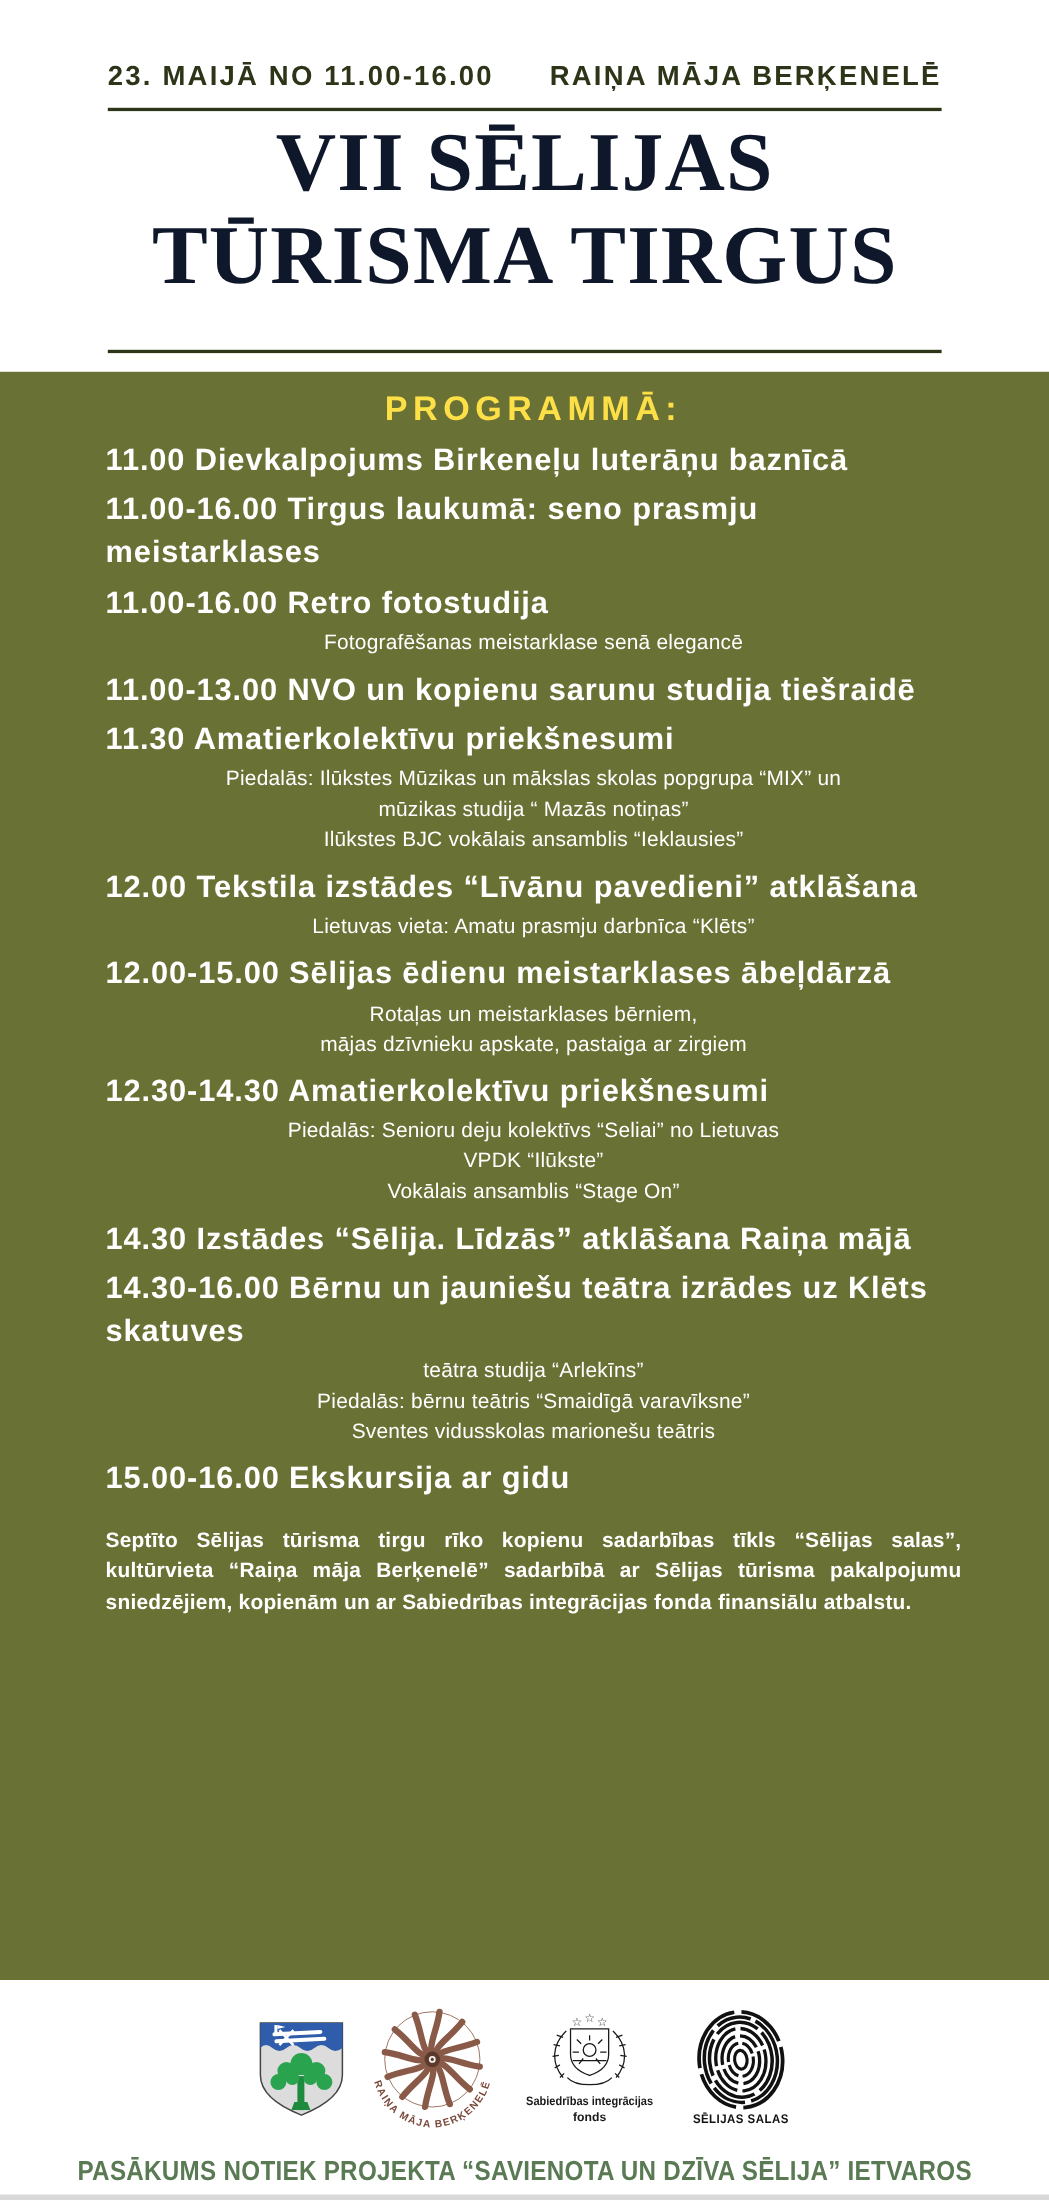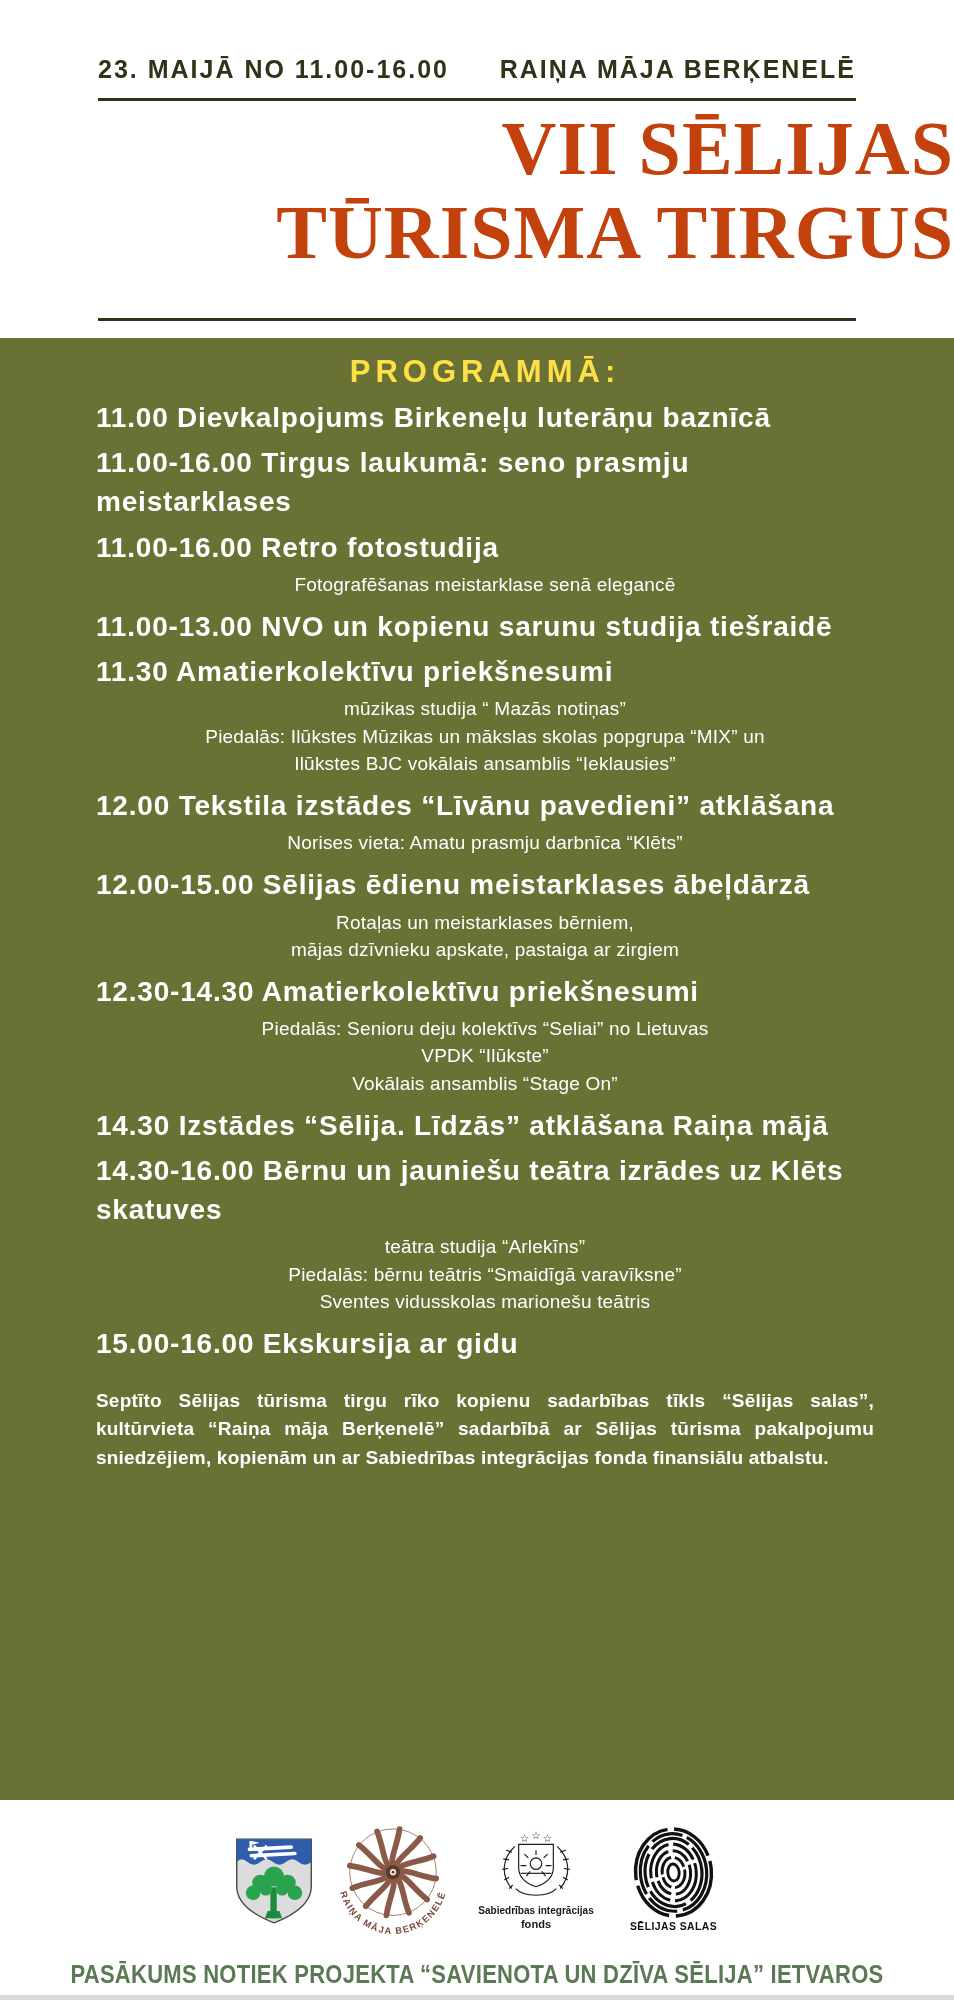--- a/index.html
+++ b/index.html
@@ -9,21 +9,21 @@
   }
   
   .header{height:338px;box-sizing:border-box;padding-top:55px;border-radius:17px;}
   .meta-row{
     width:758px;margin:0 auto;display:flex;justify-content:space-between;align-items:baseline;
     font-weight:700;font-size:25px;letter-spacing:2px;color:#2D3518;white-space:nowrap;
   }
   .rule{width:758px;margin:14px auto 0;border-top:3px solid #2D3518;}
   .rule-bottom{margin-top:44px;}
   .title{
-    margin:6px 0 0;text-align:right;color:#c2410c;
+    margin:6px 0 0;text-align:center;color:#0f172a;
     font-family:"Liberation Serif","DejaVu Serif",serif;
     font-size:76px;line-height:1.1;font-weight:700;letter-spacing:1px;
   }
   .title span{display:block;}
   
   .program{
     height:1462px;box-sizing:border-box;background:#6A7134;color:#ffffff;
     padding:16px 80px 0 96px;
   }
   .program-heading{
@@ -70,25 +70,25 @@
 
   <div class="program">
     <h2 class="program-heading">PROGRAMMĀ:</h2>
 
     <p class="event">11.00 Dievkalpojums Birkeneļu luterāņu baznīcā</p>
     <p class="event">11.00-16.00 Tirgus laukumā: seno prasmju meistarklases</p>
     <p class="event">11.00-16.00 Retro fotostudija</p>
     <p class="note">Fotografēšanas meistarklase senā elegancē</p>
     <p class="event">11.00-13.00 NVO un kopienu sarunu studija tiešraidē</p>
     <p class="event">11.30 Amatierkolektīvu priekšnesumi</p>
+    <p class="note">Piedalās: Ilūkstes Mūzikas un mākslas skolas popgrupa “MIX” un</p>
     <p class="note">mūzikas studija “ Mazās notiņas”</p>
-    <p class="note">Piedalās: Ilūkstes Mūzikas un mākslas skolas popgrupa “MIX” un</p>
     <p class="note">Ilūkstes BJC vokālais ansamblis “Ieklausies”</p>
     <p class="event">12.00 Tekstila izstādes “Līvānu pavedieni” atklāšana</p>
-    <p class="note">Norises vieta: Amatu prasmju darbnīca “Klēts”</p>
+    <p class="note">Lietuvas vieta: Amatu prasmju darbnīca “Klēts”</p>
     <p class="event">12.00-15.00 Sēlijas ēdienu meistarklases ābeļdārzā</p>
     <p class="note">Rotaļas un meistarklases bērniem,</p>
     <p class="note">mājas dzīvnieku apskate, pastaiga ar zirgiem</p>
     <p class="event">12.30-14.30 Amatierkolektīvu priekšnesumi</p>
     <p class="note">Piedalās: Senioru deju kolektīvs “Seliai” no Lietuvas</p>
     <p class="note">VPDK “Ilūkste”</p>
     <p class="note">Vokālais ansamblis “Stage On”</p>
     <p class="event">14.30 Izstādes “Sēlija. Līdzās” atklāšana Raiņa mājā</p>
     <p class="event">14.30-16.00 Bērnu un jauniešu teātra izrādes uz Klēts skatuves</p>
     <p class="note">teātra studija “Arlekīns”</p>

